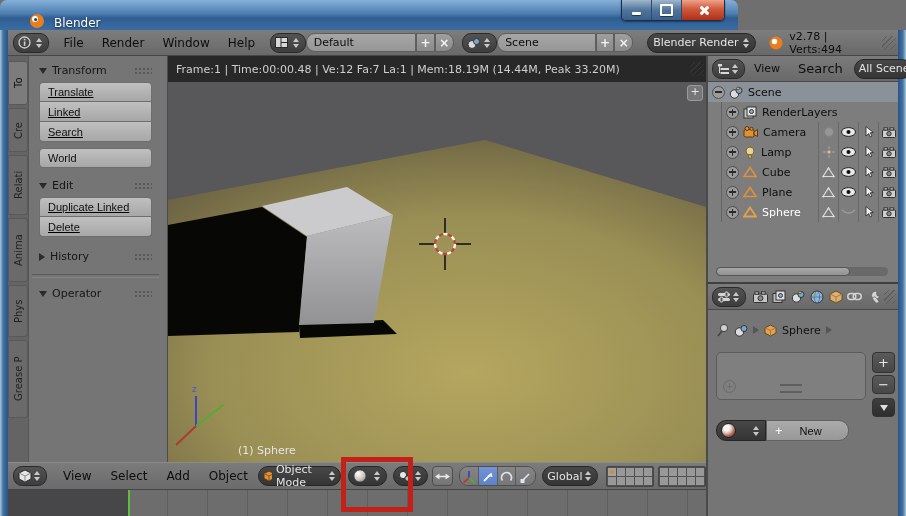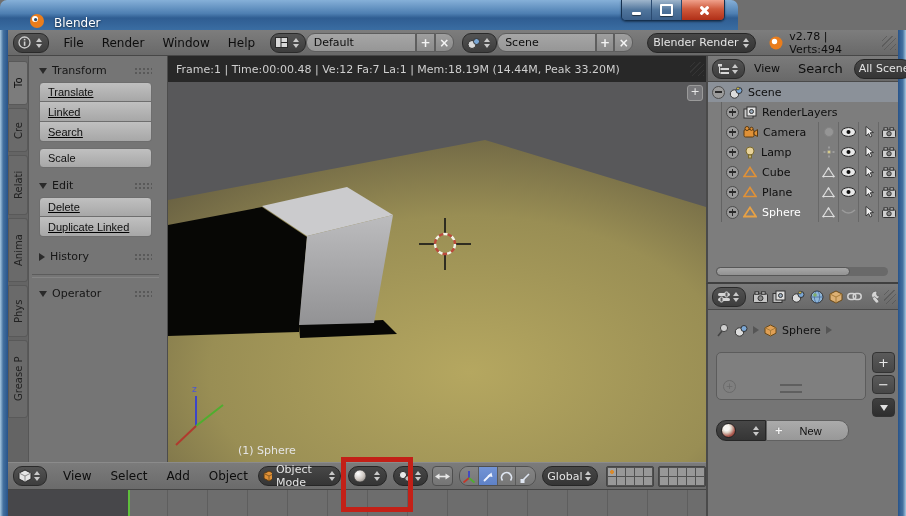--- a/index.html
+++ b/index.html
@@ -197,29 +197,29 @@
       <div class="phead">
         <span class="tri-d"></span>
         <span>Transform</span>
         <span class="grip"></span>
       </div>
       <div class="bstack">
         <button class="tbtn">Translate</button>
         <button class="tbtn">Linked</button>
         <button class="tbtn">Search</button>
       </div>
-      <button class="tbtn single">Scale</button>
+      <button class="tbtn single">World</button>
       <div class="phead">
         <span class="tri-d"></span>
         <span>Edit</span>
         <span class="grip"></span>
       </div>
       <div class="bstack">
+        <button class="tbtn">Duplicate Linked</button>
         <button class="tbtn">Delete</button>
-        <button class="tbtn">Duplicate Linked</button>
       </div>
       <div class="phead" style="margin-top:10px">
         <span class="tri-r"></span>
         <span>History</span>
         <span class="grip"></span>
       </div>
       <div class="pdivider"></div>
       <div class="phead">
         <span class="tri-d"></span>
         <span>Operator</span>

